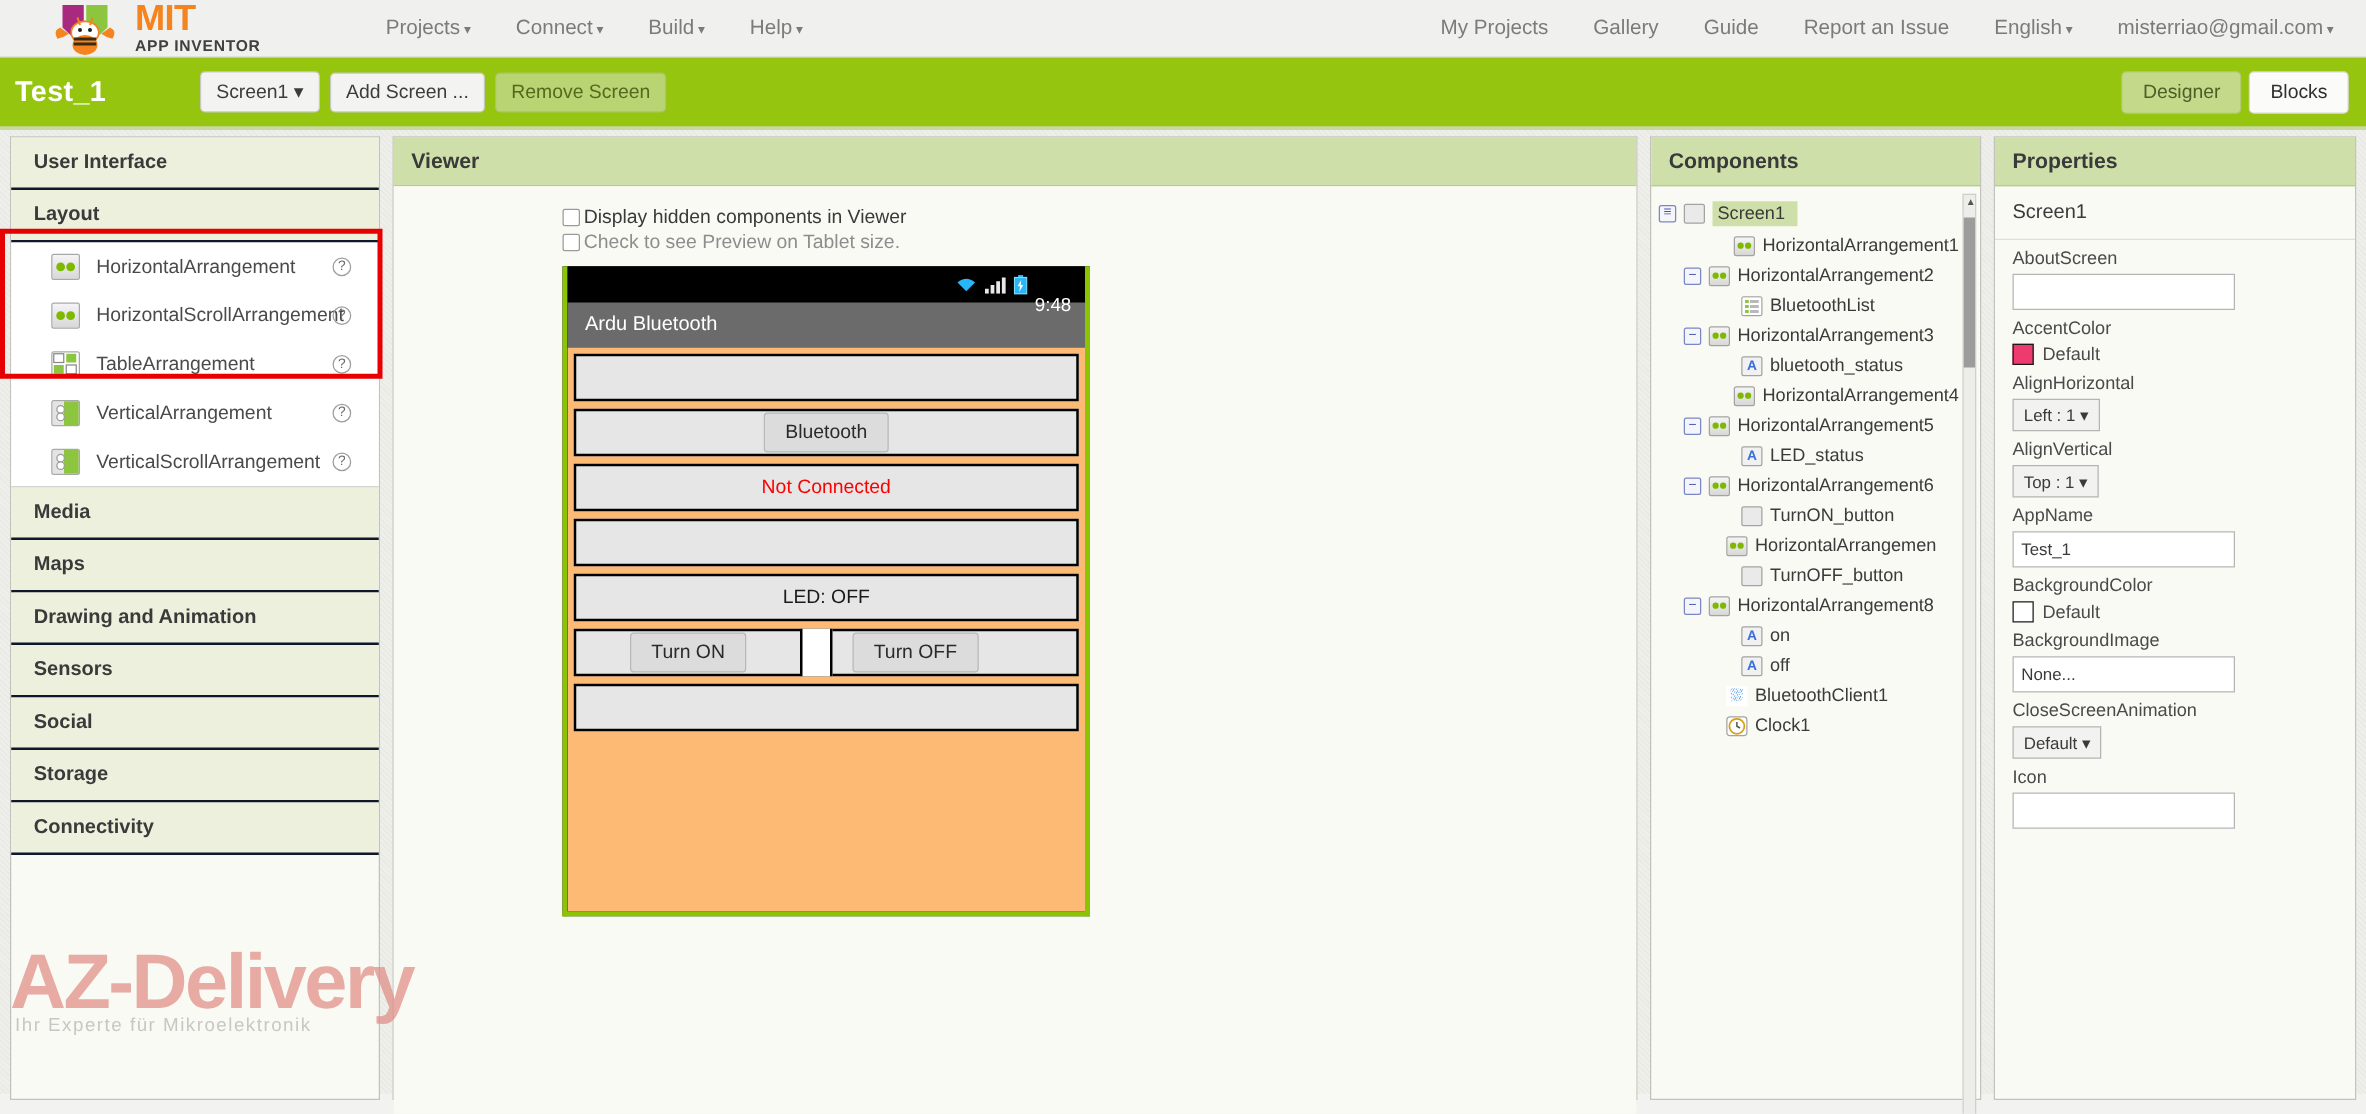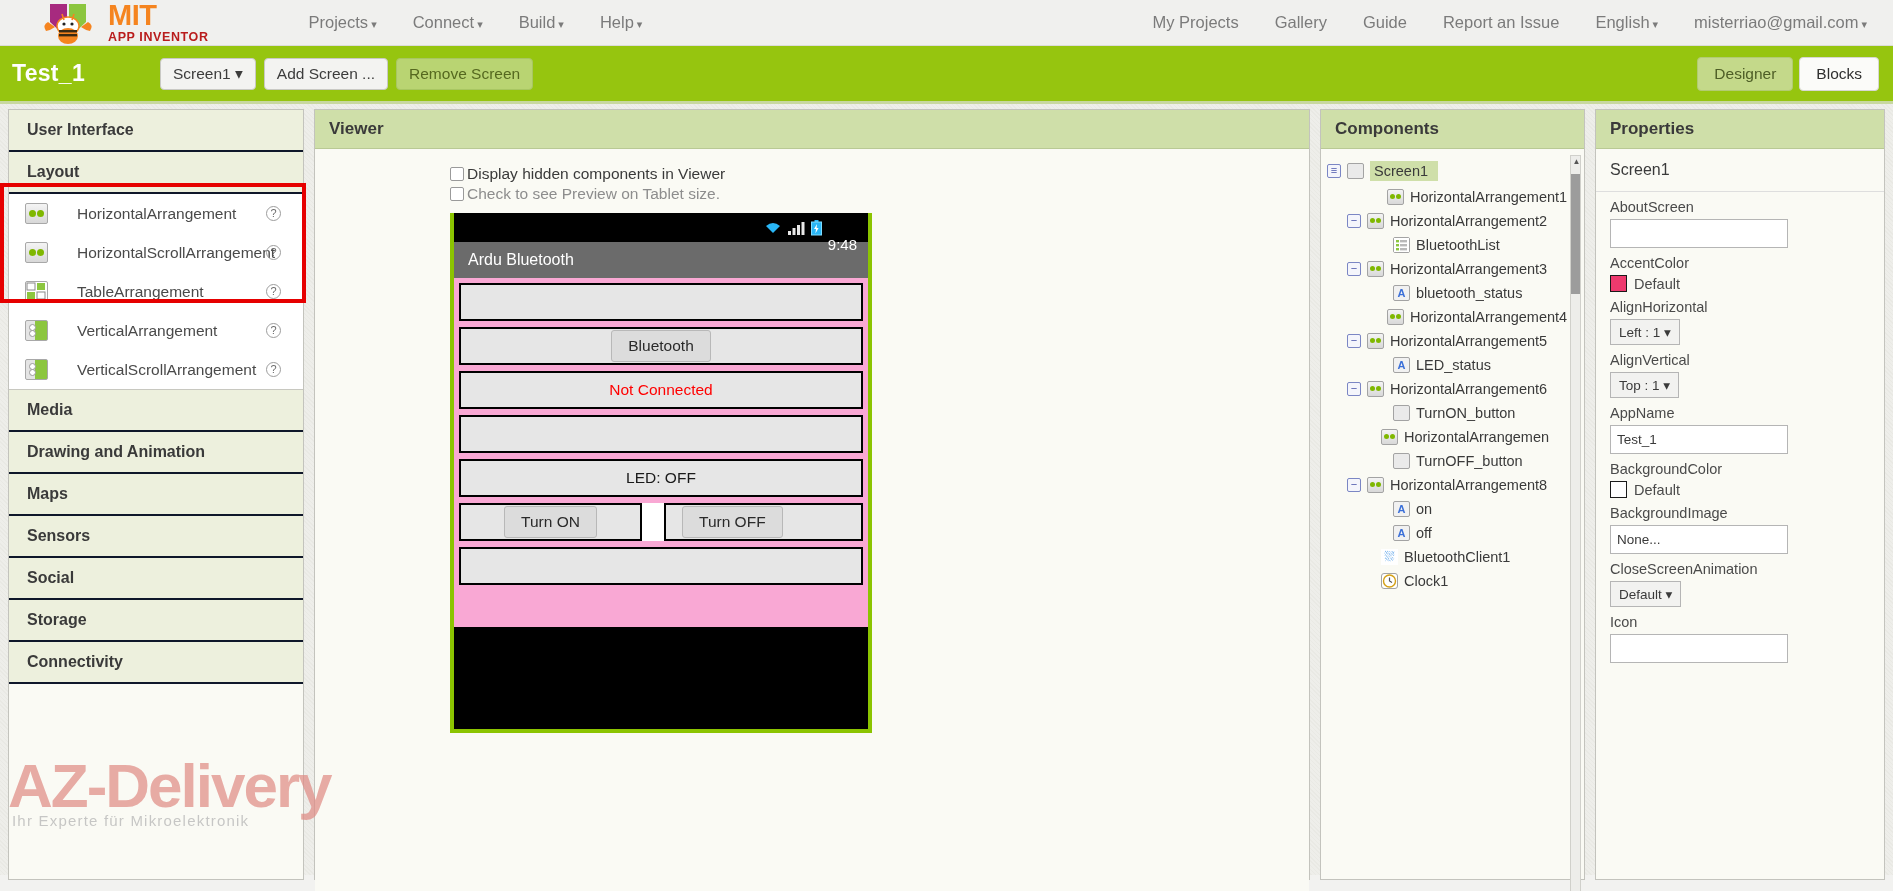--- a/index.html
+++ b/index.html
@@ -19,21 +19,21 @@
     border-bottom: 1px solid #dcdcd8;
   }
   .logo-wrap { display: flex; align-items: center; margin-left: 40px; }
   .bee-logo { width: 60px; height: 46px; position: relative; }
   .logo-text { margin-left: 8px; line-height: 1; }
   .logo-mit {
     font-size: 29px; font-weight: bold; color: #f5841f;
     letter-spacing: -0.5px; font-family: "Liberation Sans", sans-serif;
   }
   .logo-sub {
-    font-size: 12.5px; font-weight: bold; color: #b91c1c;
+    font-size: 12.5px; font-weight: bold; color: #404040;
     letter-spacing: 0.6px; margin-top: 1px;
   }
 
   .nav-center { display: flex; align-items: center; margin-left: 100px; gap: 36px; }
   .nav-right  { display: flex; align-items: center; position: absolute; right: 26px; gap: 36px; }
   .nav-item {
     font-size: 16.5px; color: #7b7b7b; cursor: pointer; white-space: nowrap;
   }
   .caret { font-size: 11px; margin-left: 3px; }
 
@@ -74,22 +74,22 @@
 
   
   .col-palette { width: 296px; margin: 5px 0 0 8px; height: 100%; }
   .pal-section {
     background: #edf0dd; border-bottom: 2px solid #0f172a;
     font-size: 16px; font-weight: bold; color: #3a3a3a;
     padding: 11px 18px; cursor: pointer;
   }
   .pal-list { background: #ffffff; border-bottom: 1px solid #c8c8c0; }
   .pal-item {
-    display: flex; align-items: center; gap: 29px;
-    padding: 9px 16px; font-size: 15.5px; color: #4a4a4a; cursor: pointer;
+    display: flex; align-items: center; gap: 13px;
+    padding: 9px 32px; font-size: 15.5px; color: #4a4a4a; cursor: pointer;
     position: relative;
   }
   .pal-item .q {
     position: absolute; right: 22px; width: 15px; height: 15px;
     border: 1px solid #9d9d9d; border-radius: 50%;
     font-size: 11px; color: #6c6c6c; text-align: center; line-height: 13px;
     cursor: pointer;
   }
   .ic { width: 23px; height: 21px; flex: none; position: relative; border-radius: 2px; }
   .ic.harr {
@@ -132,21 +132,21 @@
   }
   .statusbar {
     background: #000; height: 29px; display: flex; align-items: center;
     justify-content: flex-end; padding-right: 11px; gap: 6px;
   }
   .sb-time { color: #ffffff; font-size: 15px; margin-top: 33px; }
   .titlebar {
     background: #6b6b6b; height: 36px; display: flex; align-items: center;
     padding-left: 14px; color: #ffffff; font-size: 16px;
   }
-  .pbody { background: #f9a8d4; padding: 5px 0 4px 0; height: 349px; }
+  .pbody { background: #fdba74; padding: 5px 0 4px 0; height: 455px; }
   .parr {
     background: #e6e6e6; border: 2px solid #000; height: 38px;
     margin: 0 5px 6px 5px; display: flex; align-items: center; position: relative;
   }
   .parr.center { justify-content: center; }
   .pbtn {
     background: #dcdcdc; border: 1px solid #b8b8b8; border-radius: 3px;
     font-size: 15.5px; color: #2a2a2a; padding: 6px 16px;
   }
   .plabel { font-size: 15.5px; color: #1a1a1a; }
@@ -301,22 +301,22 @@
         <span class="q">?</span>
       </div>
       <div class="pal-item">
         <span class="ic varr"></span>
         <span>VerticalScrollArrangement</span>
         <span class="q">?</span>
       </div>
     </div>
 
     <div class="pal-section">Media</div>
+    <div class="pal-section">Maps</div>
     <div class="pal-section">Drawing and Animation</div>
-    <div class="pal-section">Maps</div>
     <div class="pal-section">Sensors</div>
     <div class="pal-section">Social</div>
     <div class="pal-section">Storage</div>
     <div class="pal-section">Connectivity</div>
 
     <div class="redbox" style="left:-9px; top:73px; width:306px; height:120px;"></div>
   </div>
 
   <div class="panel col-viewer">
     <div class="panel-head">Viewer</div>

